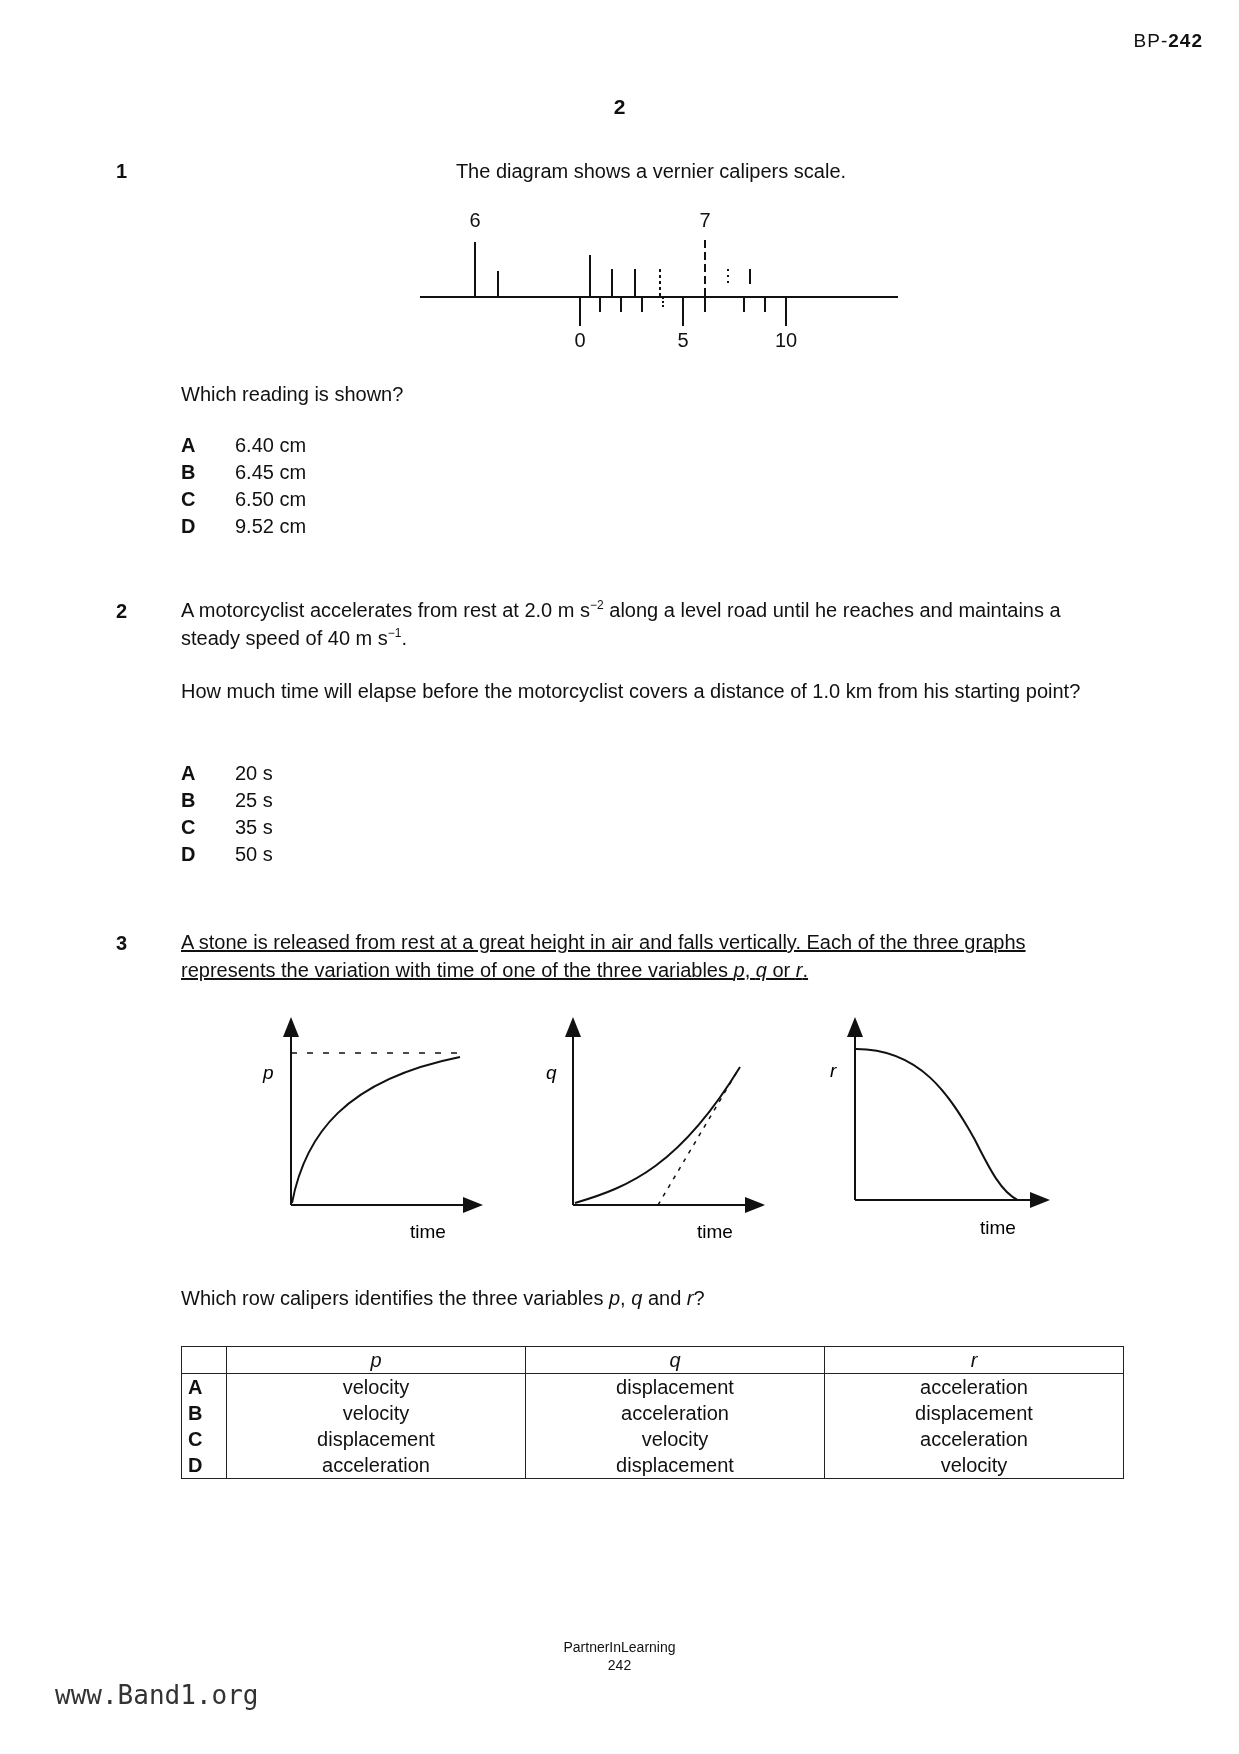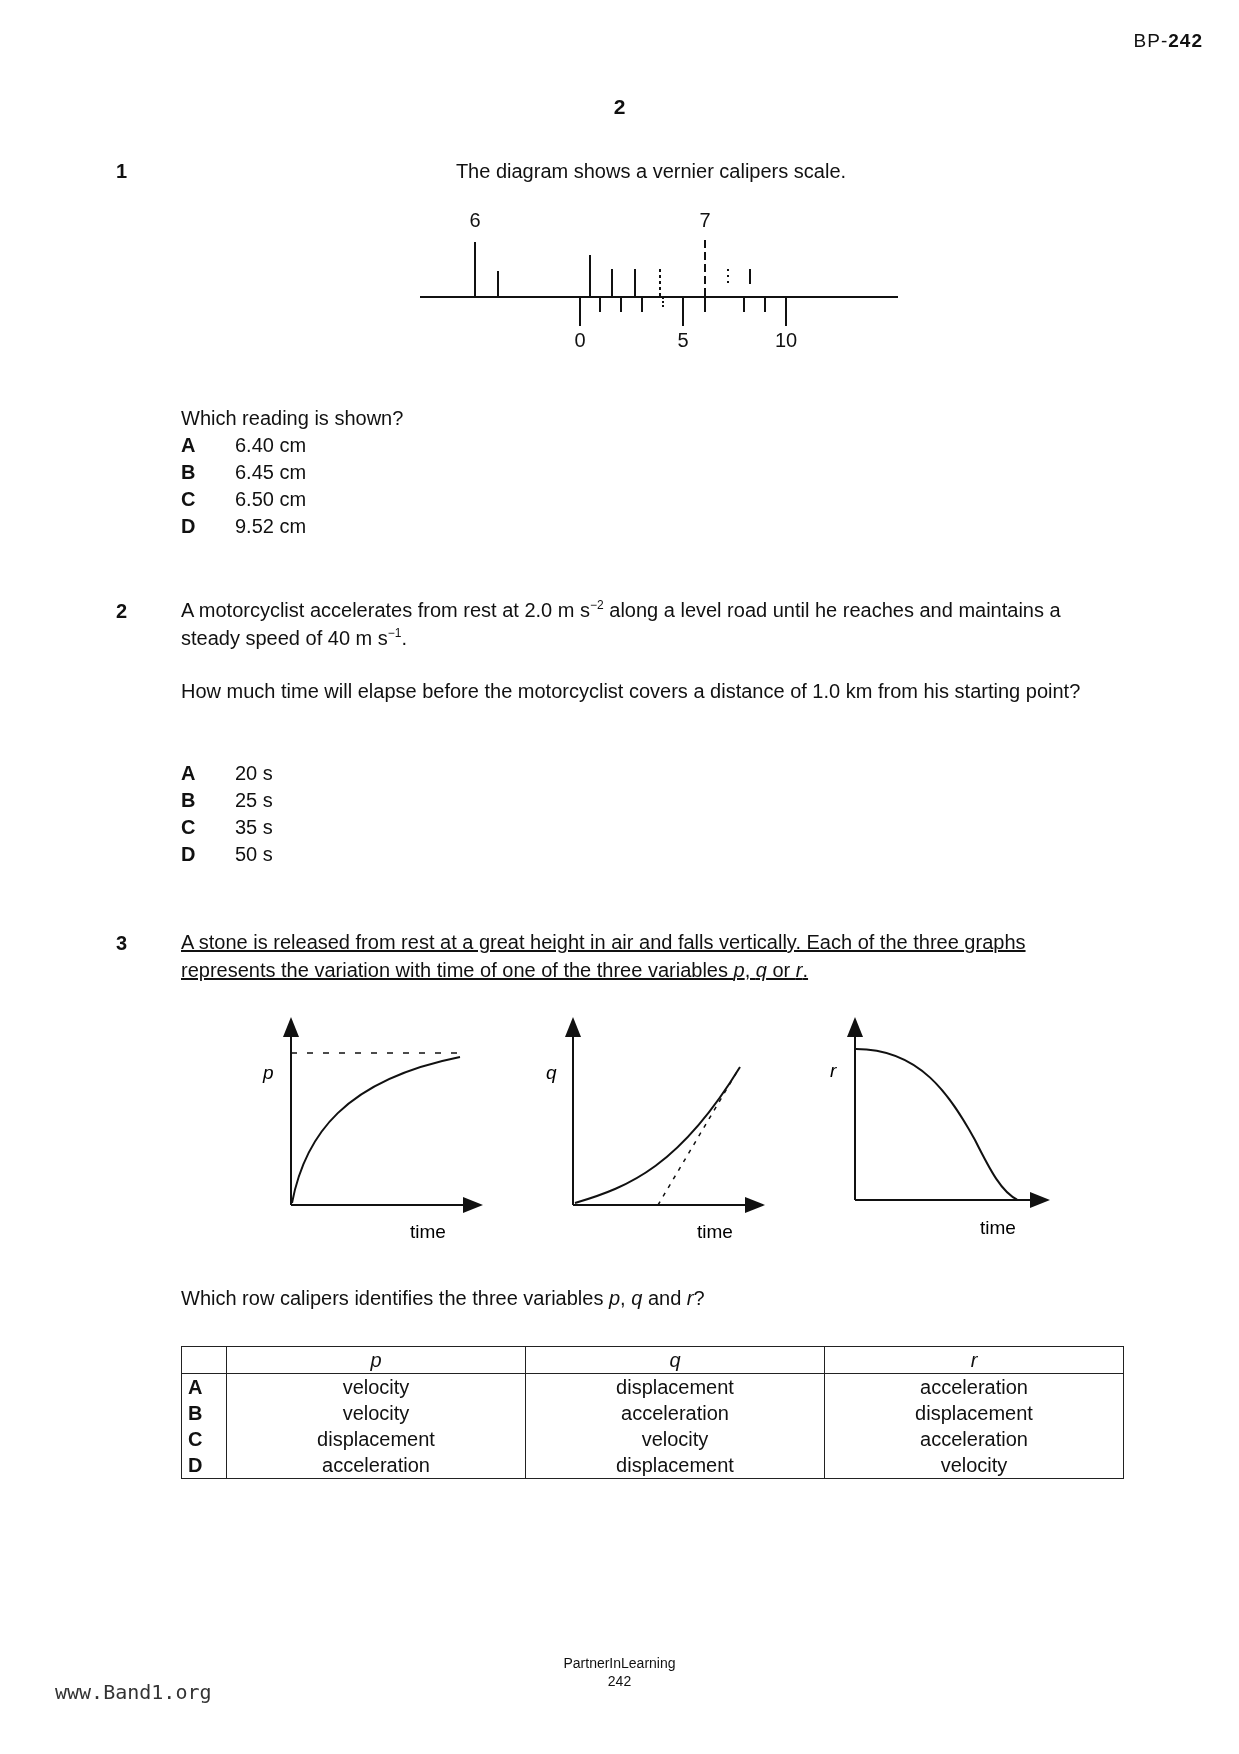--- a/index.html
+++ b/index.html
@@ -19,22 +19,22 @@
   sup { font-size: 12px; line-height: 0; }
   .ital { font-style: italic; }
   table.ans { position: absolute; left: 181px; top: 1346px; width: 943px; border-collapse: collapse; font-size: 20px; }
   table.ans td, table.ans th { padding: 0 6px; line-height: 26px; text-align: center; font-weight: normal; }
   table.ans th { font-style: italic; border-bottom: 1.5px solid #222; border-top: 1.5px solid #222; }
   table.ans td.rl { width: 32px; text-align: left; font-weight: bold; border-right: 1.5px solid #222; }
   table.ans th.rl { border-right: 1.5px solid #222; }
   table.ans .c1 { border-right: 1.5px solid #222; }
   table.ans .c2 { border-right: 1.5px solid #222; }
   table.ans { border-left: 1.5px solid #222; border-right: 1.5px solid #222; border-bottom: 1.5px solid #222; }
-  .footer { top: 1638px; left: 0; width: 1239px; text-align: center; font-size: 14px; line-height: 18px; margin-top: 16px; }
-  .site { left: 55px; top: 1680px; font-family: "DejaVu Sans Mono", monospace; font-size: 20px; color: #333; }
+  .footer { top: 1638px; left: 0; width: 1239px; text-align: center; font-size: 14px; line-height: 18px; }
+  .site { left: 55px; top: 1680px; font-family: "DejaVu Sans Mono", monospace; font-size: 26px; color: #333; }
   svg text { font-family: "Liberation Sans", sans-serif; }
 </style>
 </head>
 <body>
 
 <div class="abs code"><span>BP-</span><b>242</b></div>
 <div class="abs pagenum">2</div>
 
 <div class="abs qnum" style="top:160px;">1</div>
 <div class="abs qtext" style="top:157px;text-align:center;">The diagram shows a vernier calipers scale.</div>
@@ -66,21 +66,21 @@
   </g>
   <g font-size="20" fill="#111" text-anchor="middle">
     <text x="65" y="27">6</text>
     <text x="295" y="27">7</text>
     <text x="170" y="147">0</text>
     <text x="273" y="147">5</text>
     <text x="376" y="147">10</text>
   </g>
 </svg>
 
-<div class="abs qtext" style="top:380px;margin-top:24px;">Which reading is shown?</div>
+<div class="abs qtext" style="top:380px;">Which reading is shown?</div>
 <div class="abs opts" style="top:432px;">
   <div class="opt">
       <span class="l">A</span>
       <span>6.40 cm</span>
     </div>
   <div class="opt">
       <span class="l">B</span>
       <span>6.45 cm</span>
     </div>
   <div class="opt">

